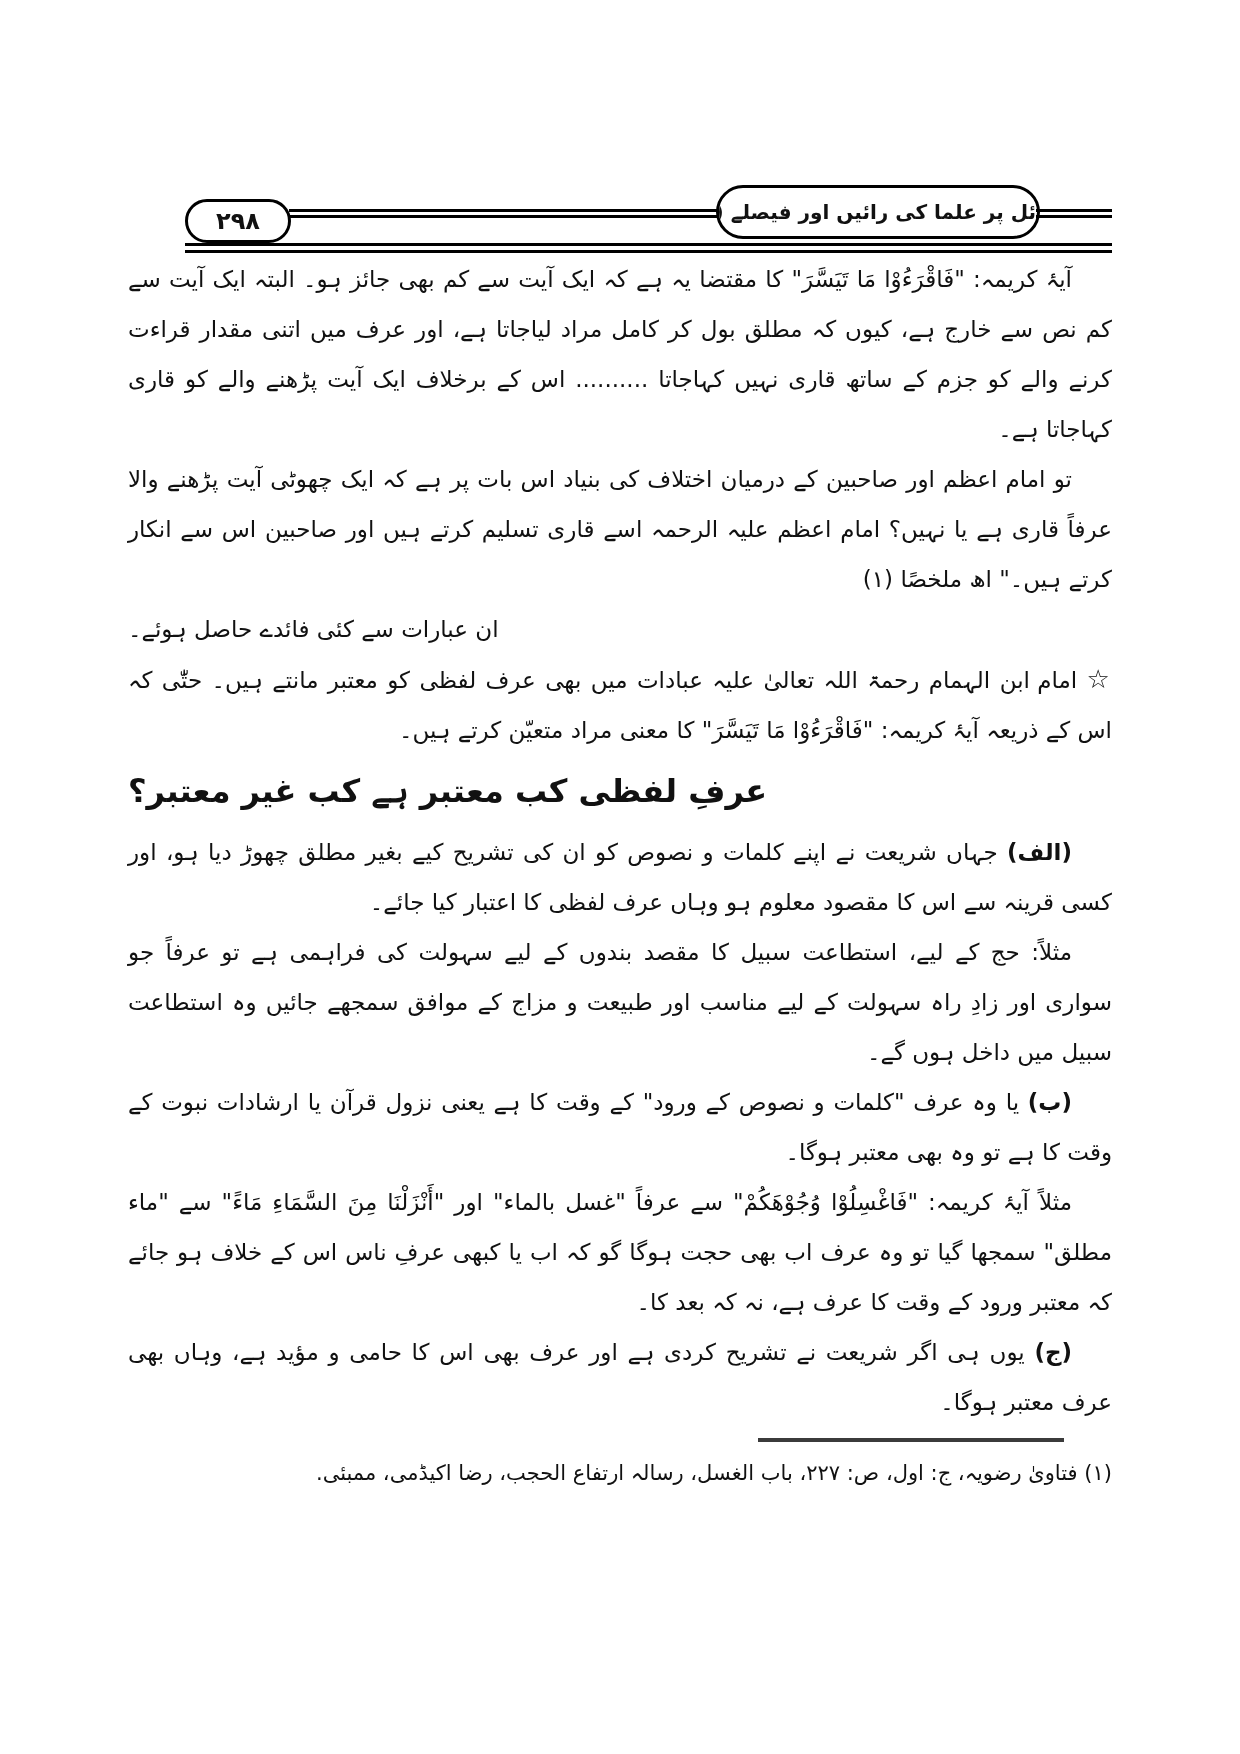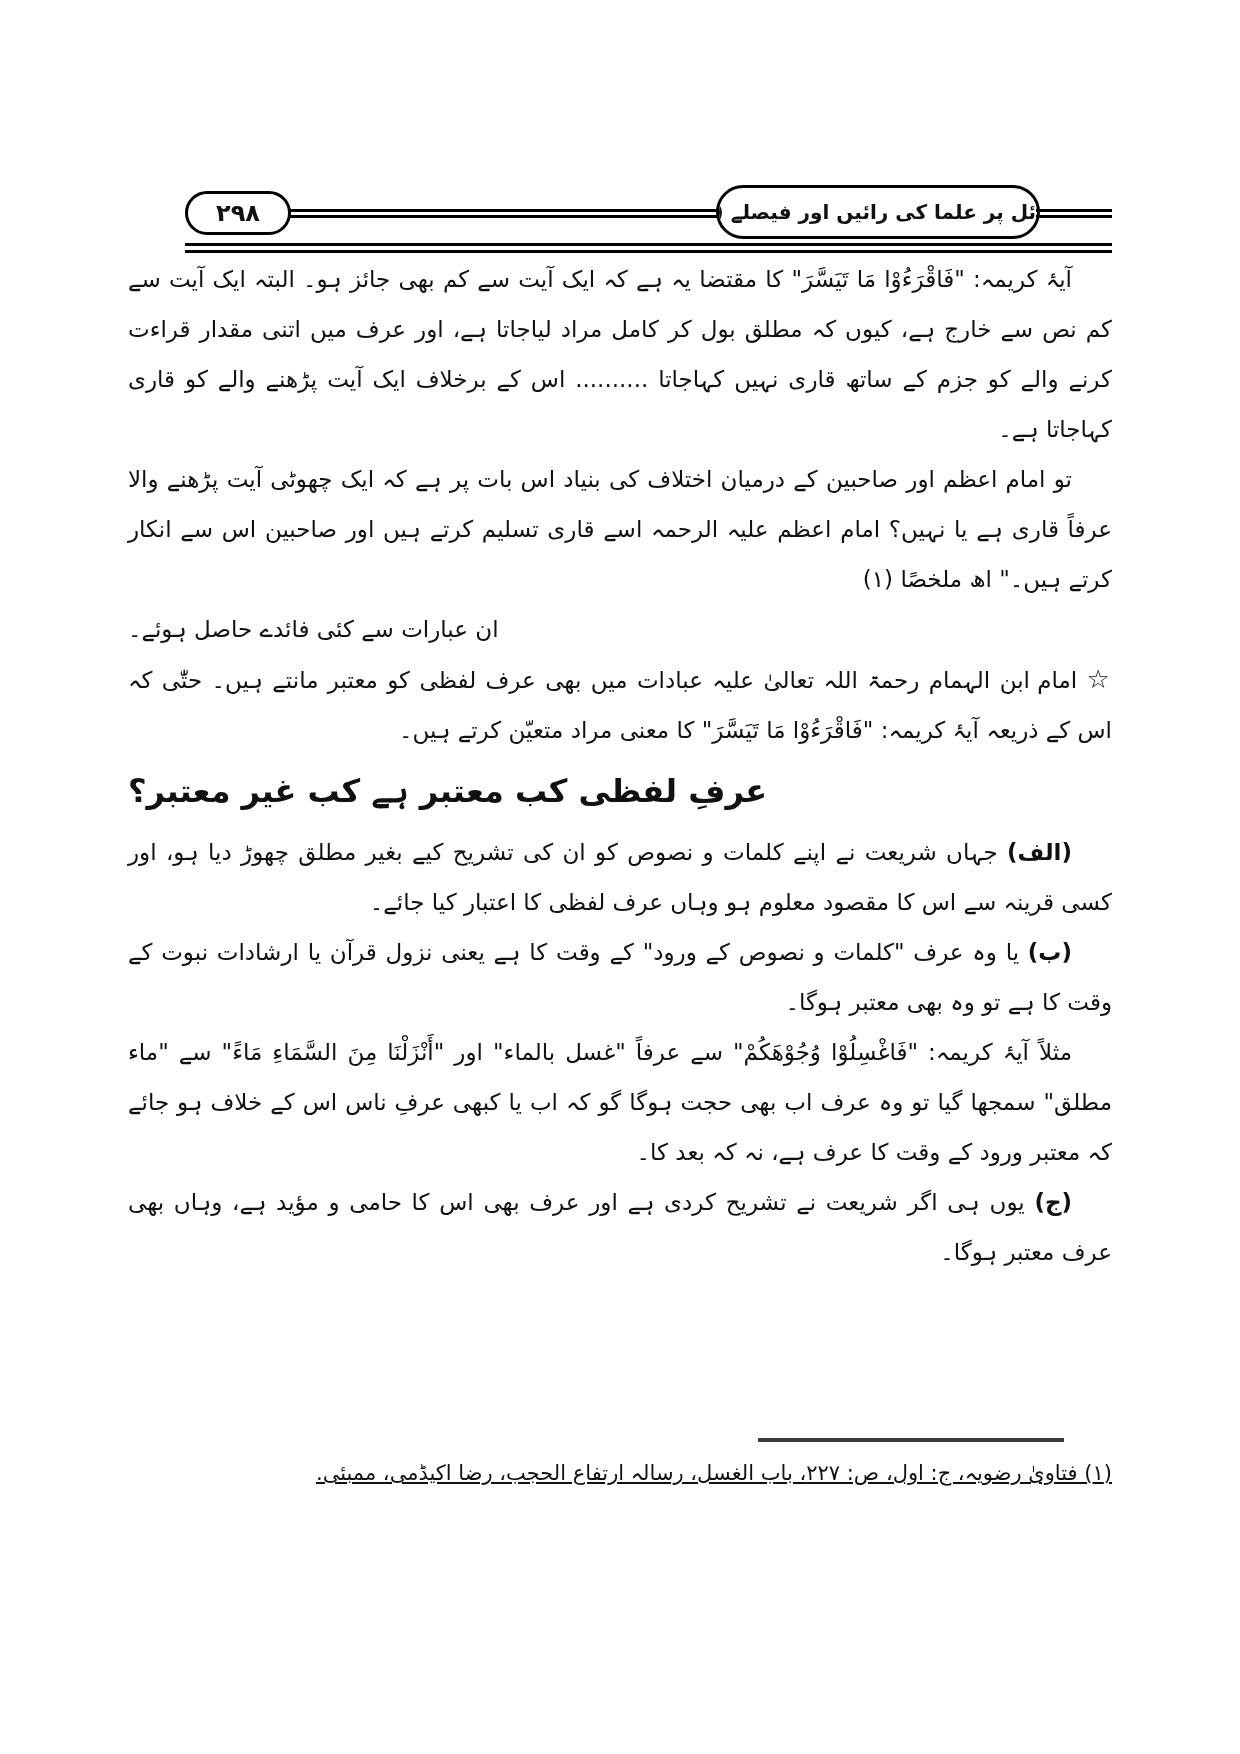--- a/index.html
+++ b/index.html
@@ -1,20 +1,20 @@
 <!DOCTYPE html>
 <html lang="ur"><head>
 <meta charset="utf-8">
 <style>
   html,body{margin:0;padding:0;background:#e8e8e8;}
   .page{position:relative;width:1240px;height:1754px;background:#ffffff;margin:0 auto;
         font-family:"DejaVu Sans","Liberation Sans",sans-serif;color:#111;overflow:hidden;}
 
   
-  .pagenum-box{position:absolute;left:185px;top:191px;width:106px;height:44px;
+  .pagenum-box{position:absolute;left:185px;top:199px;width:106px;height:44px;
         border:3px solid #000;border-radius:24px;box-sizing:border-box;
         display:flex;align-items:center;justify-content:center;
         font-size:24px;font-weight:bold;letter-spacing:1px;}
   .hconn{position:absolute;height:3px;border-top:3px solid #000;border-bottom:3px solid #000;box-sizing:content-box;}
   .hconn.left{left:289px;top:209px;width:429px;}
   .hconn.right{left:1036px;top:209px;width:76px;}
   .title-box{position:absolute;left:716px;top:185px;width:324px;height:54px;
         border:3px solid #000;border-radius:28px;box-sizing:border-box;
         display:flex;align-items:center;justify-content:center;
         direction:rtl;font-size:20px;font-weight:bold;white-space:nowrap;overflow:hidden;padding:0 12px;}
@@ -26,21 +26,21 @@
   p.para{margin:0;padding:0;font-size:23px;line-height:50px;text-align:justify;}
   p.para.indent{text-indent:40px;}
   p.para.shortline{text-align:left;padding-right:390px;}
   p.para.heading{text-align:left;font-weight:bold;font-size:32px;line-height:72px;text-indent:0;}
   .lead{font-weight:bold;}
   .star-lead{font-weight:normal;font-size:26px;}
 
   
   .footnote-sep{position:absolute;left:758px;top:1438px;width:306px;height:4px;background:#3b3b3b;}
   .footnote{position:absolute;left:128px;top:1450px;width:984px;direction:rtl;
-        font-size:21px;line-height:46px;text-align:right;margin:0;text-decoration:underline;}
+        font-size:21px;line-height:46px;text-align:right;margin:0;}
 </style>
 </head>
 <body>
 
 <div class="page">
 
   <div class="pagenum-box">
     <span>۲۹۸</span>
   </div>
   <div class="hconn left"></div>
@@ -50,20 +50,21 @@
   <div class="hconn right"></div>
   <div class="header-rule"></div>
 
   <div class="content">
       <p class="para indent"><span>آیۂ کریمہ: "فَاقْرَءُوْا مَا تَيَسَّرَ" کا مقتضا یہ ہے کہ ایک آیت سے کم بھی جائز ہو۔ البتہ ایک آیت سے کم نص سے خارج ہے، کیوں کہ مطلق بول کر کامل مراد لیاجاتا ہے، اور عرف میں اتنی مقدار قراءت کرنے والے کو جزم کے ساتھ قاری نہیں کہاجاتا .......... اس کے برخلاف ایک آیت پڑھنے والے کو قاری کہاجاتا ہے۔</span></p>
       <p class="para indent"><span>تو امام اعظم اور صاحبین کے درمیان اختلاف کی بنیاد اس بات پر ہے کہ ایک چھوٹی آیت پڑھنے والا عرفاً قاری ہے یا نہیں؟ امام اعظم علیہ الرحمہ اسے قاری تسلیم کرتے ہیں اور صاحبین اس سے انکار کرتے ہیں۔" اھ ملخصًا (۱)</span></p>
       <p class="para shortline"><span>ان عبارات سے کئی فائدے حاصل ہوئے۔</span></p>
       <p class="para "><span class="lead star-lead">☆</span> <span>امام ابن الہمام رحمۃ اللہ تعالیٰ علیہ عبادات میں بھی عرف لفظی کو معتبر مانتے ہیں۔ حتّٰی کہ اس کے ذریعہ آیۂ کریمہ: "فَاقْرَءُوْا مَا تَيَسَّرَ" کا معنی مراد متعیّن کرتے ہیں۔</span></p>
       <p class="para heading"><span>عرفِ لفظی کب معتبر ہے کب غیر معتبر؟</span></p>
       <p class="para indent"><span class="lead ">(الف)</span> <span>جہاں شریعت نے اپنے کلمات و نصوص کو ان کی تشریح کیے بغیر مطلق چھوڑ دیا ہو، اور کسی قرینہ سے اس کا مقصود معلوم ہو وہاں عرف لفظی کا اعتبار کیا جائے۔</span></p>
+      <p class="para indent"><span>مثلاً: حج کے لیے، استطاعت سبیل کا مقصد بندوں کے لیے سہولت کی فراہمی ہے تو عرفاً جو سواری اور زادِ راہ سہولت کے لیے مناسب اور طبیعت و مزاج کے موافق سمجھے جائیں وہ استطاعت سبیل میں داخل ہوں گے۔</span></p>
       <p class="para indent"><span class="lead ">(ب)</span> <span>یا وہ عرف "کلمات و نصوص کے ورود" کے وقت کا ہے یعنی نزول قرآن یا ارشادات نبوت کے وقت کا ہے تو وہ بھی معتبر ہوگا۔</span></p>
       <p class="para indent"><span>مثلاً آیۂ کریمہ: "فَاغْسِلُوْا وُجُوْهَكُمْ" سے عرفاً "غسل بالماء" اور "أَنْزَلْنَا مِنَ السَّمَاءِ مَاءً" سے "ماء مطلق" سمجھا گیا تو وہ عرف اب بھی حجت ہوگا گو کہ اب یا کبھی عرفِ ناس اس کے خلاف ہو جائے کہ معتبر ورود کے وقت کا عرف ہے، نہ کہ بعد کا۔</span></p>
       <p class="para indent"><span class="lead ">(ج)</span> <span>یوں ہی اگر شریعت نے تشریح کردی ہے اور عرف بھی اس کا حامی و مؤید ہے، وہاں بھی عرف معتبر ہوگا۔</span></p>
     </div>
 
   <div class="footnote-sep"></div>
   <p class="footnote">(۱) فتاویٰ رضویہ، ج: اول، ص: ۲۲۷، باب الغسل، رسالہ ارتفاع الحجب، رضا اکیڈمی، ممبئی.</p>
 
 </div>
 

